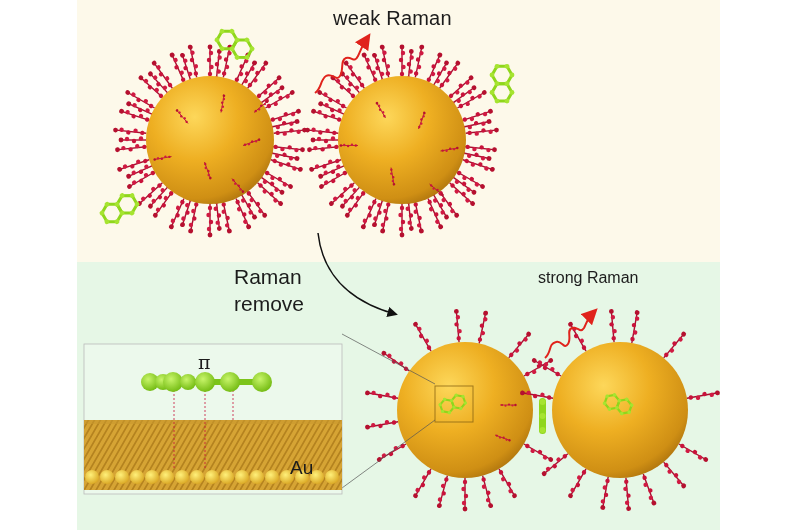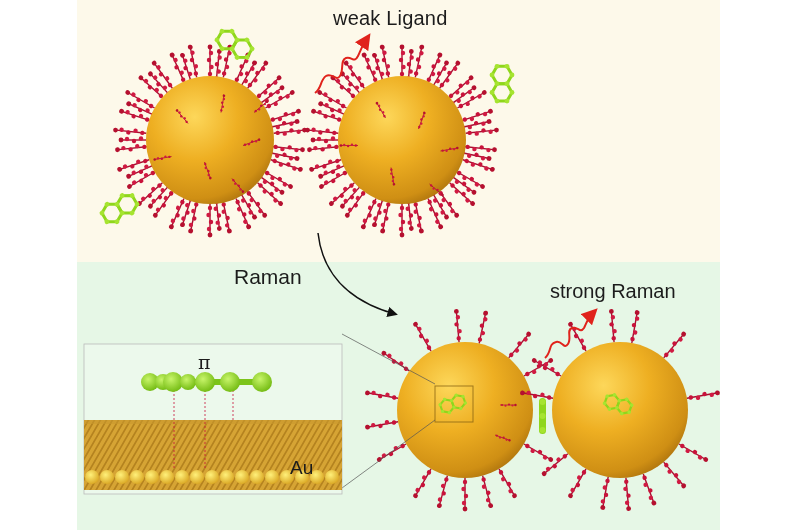--- a/index.html
+++ b/index.html
@@ -3,21 +3,21 @@
 <meta charset="utf-8">
 <style>
   html, body { margin: 0; padding: 0; background: #ffffff; }
   body { width: 800px; height: 530px; overflow: hidden; position: relative;
          font-family: "Liberation Sans", "DejaVu Sans", sans-serif; }
   #stage { position: absolute; left: 0; top: 0; width: 800px; height: 530px; }
   .label { position: absolute; color: #1c1c1c; white-space: nowrap; line-height: 1; }
   .lbl-weak { left: 333px; top: 8px; font-size: 20px; letter-spacing: 0.2px; }
   .lbl-ligand { left: 234px; top: 263px; font-size: 21px; line-height: 27px; }
   .lbl-ligand span { display: block; }
-  .lbl-strong { left: 538px; top: 281px; font-size: 20px; margin-left: 12px; }
+  .lbl-strong { left: 538px; top: 270px; font-size: 16px; }
   .lbl-pi { left: 198px; top: 353px; font-size: 19px; font-family: "DejaVu Serif", serif; }
   .lbl-au { left: 290px; top: 458px; font-size: 19px; text-align: center; }
 </style>
 </head>
 <body>
 
 <svg id="stage" width="800" height="530" viewBox="0 0 800 530" xmlns="http://www.w3.org/2000/svg">
   <defs>
     <radialGradient id="goldGrad" cx="0.38" cy="0.32" r="0.75">
       <stop offset="0" stop-color="#fdd75a"></stop>
@@ -261,19 +261,20 @@
       <circle cx="163" cy="382" r="8"></circle>
       <circle cx="173" cy="382" r="10"></circle>
       <circle cx="188" cy="382" r="8"></circle>
       <circle cx="205" cy="382" r="10"></circle>
       <circle cx="230" cy="382" r="10"></circle>
       <circle cx="262" cy="382" r="10"></circle>
     </g>
   </g>
 </svg>
 
-<div class="label lbl-weak">weak Ligand</div>
+<div class="label lbl-weak">weak Raman</div>
 <div class="label lbl-ligand">
   <span>Raman</span>
+  <span>remove</span>
 </div>
 <div class="label lbl-strong">strong Raman</div>
 <div class="label lbl-pi">π</div>
 <div class="label lbl-au">Au</div>
 
 </body></html>

